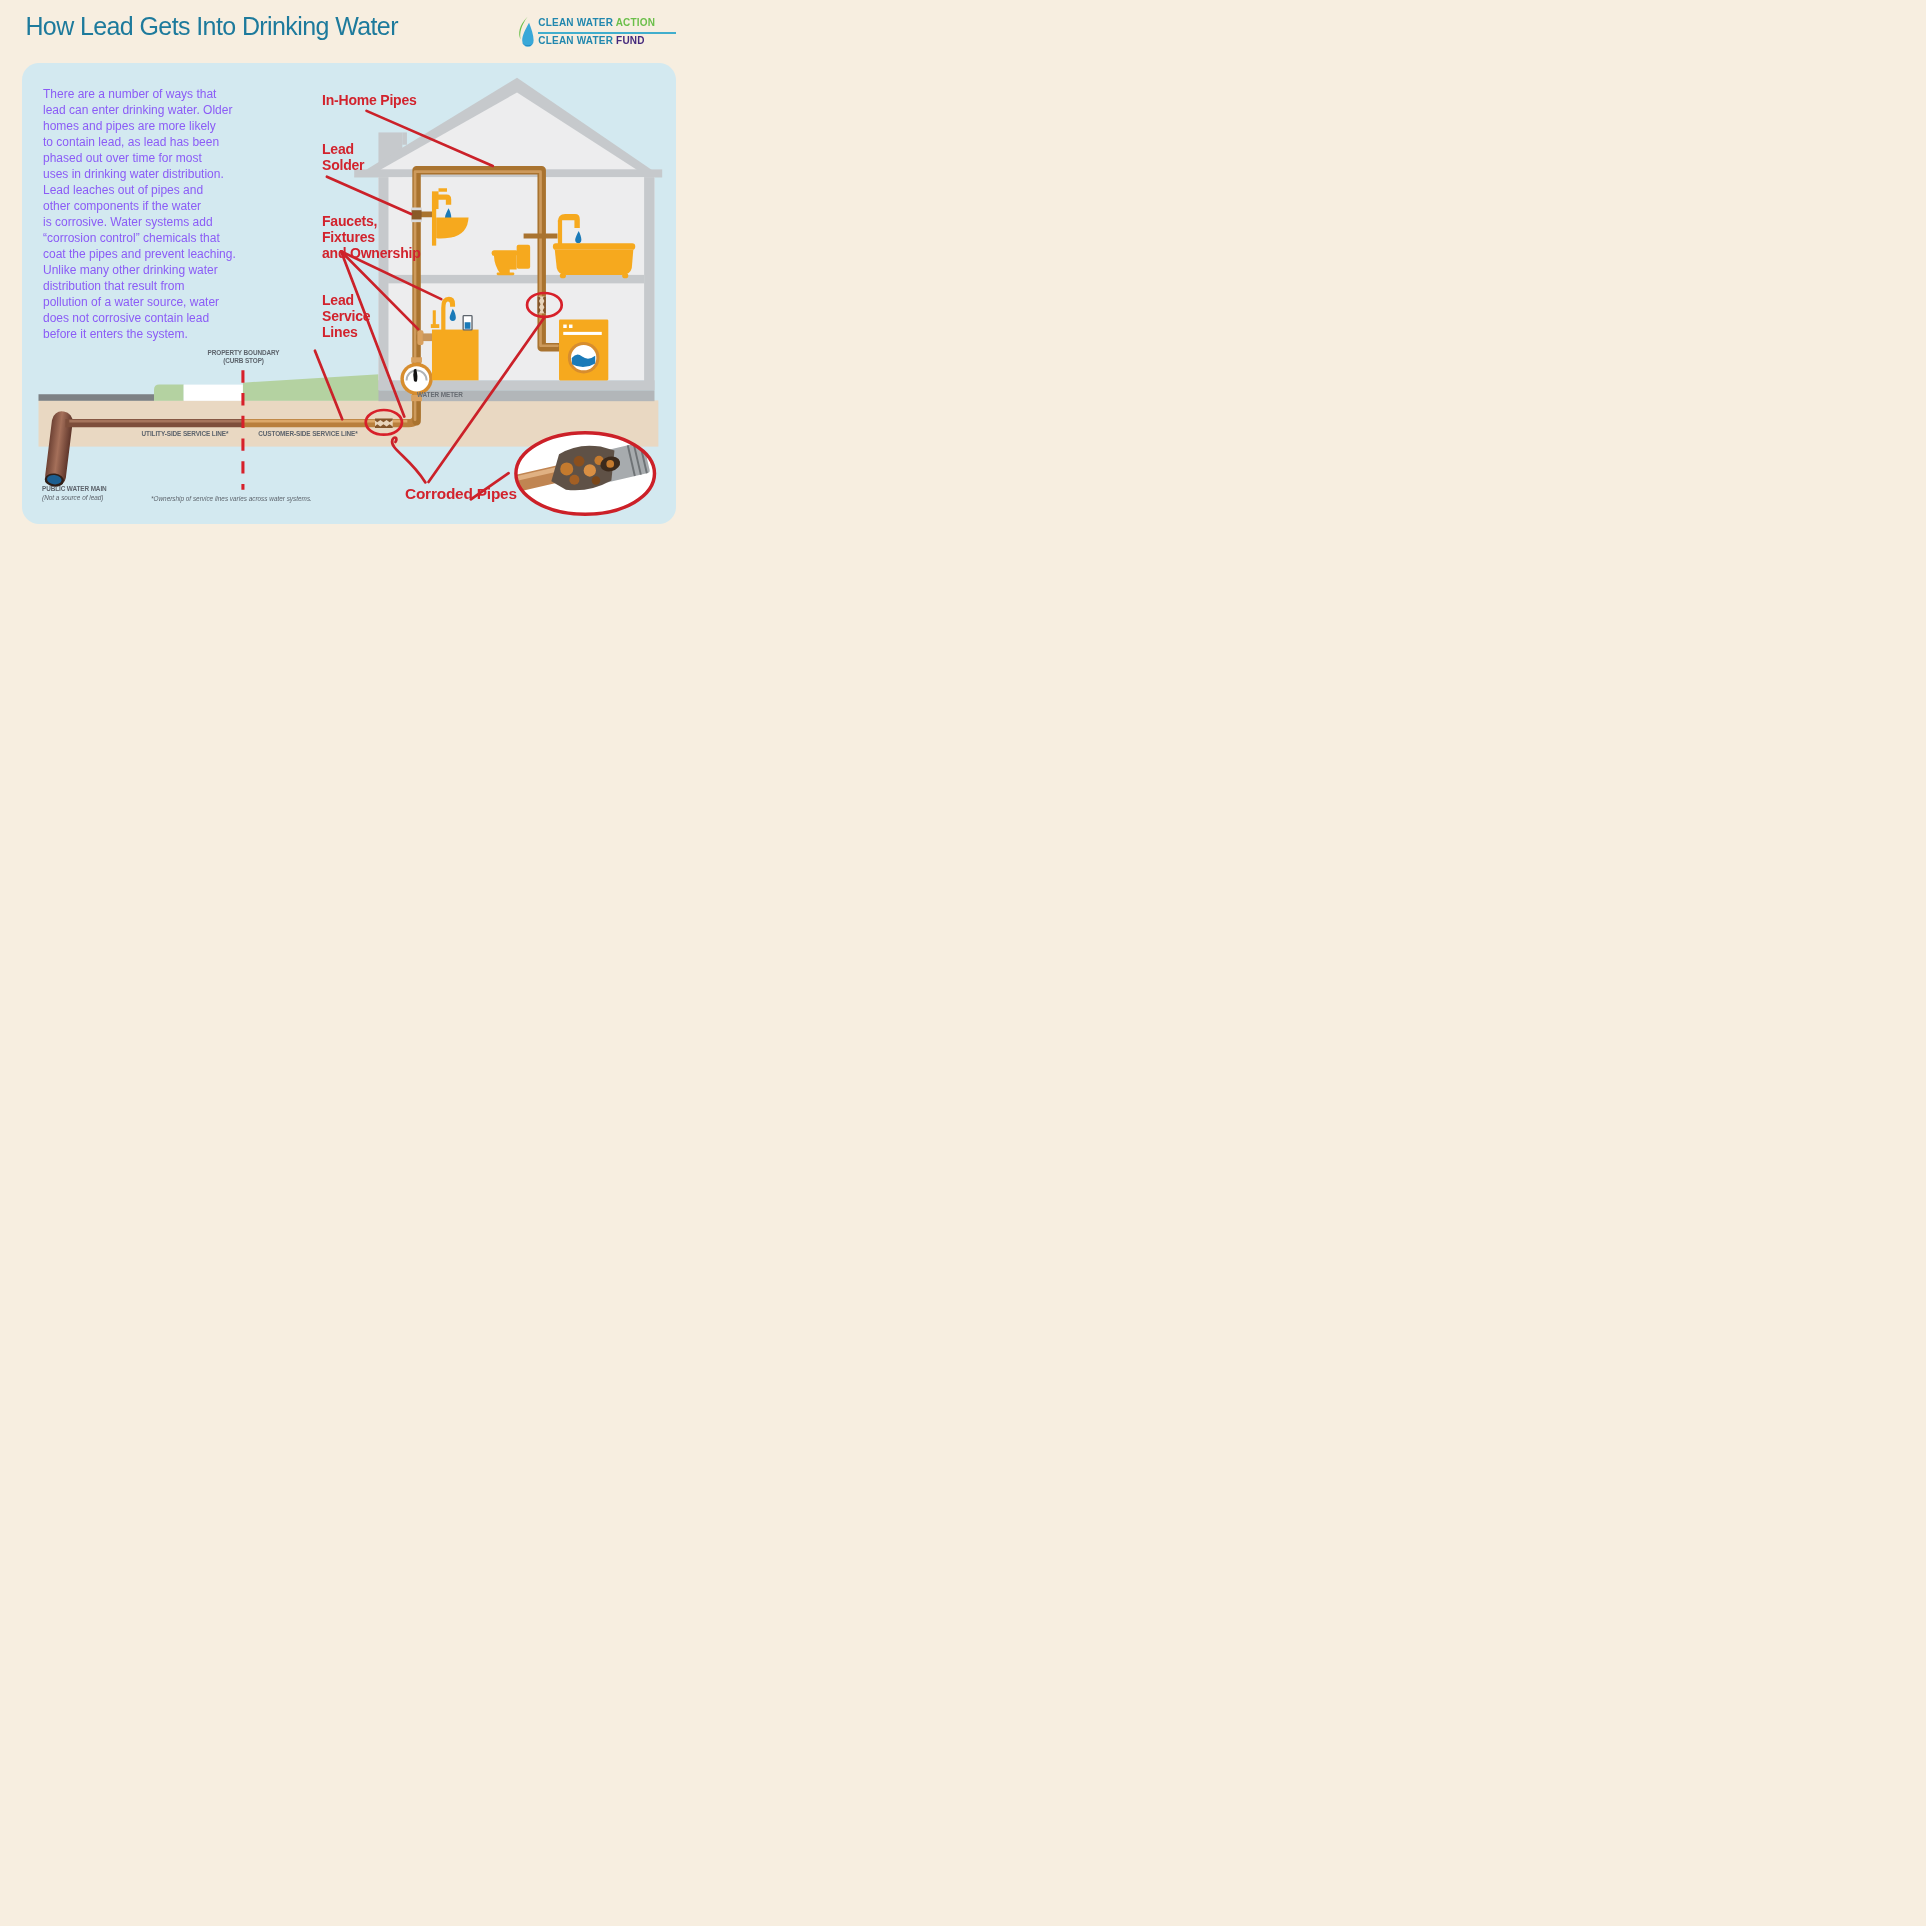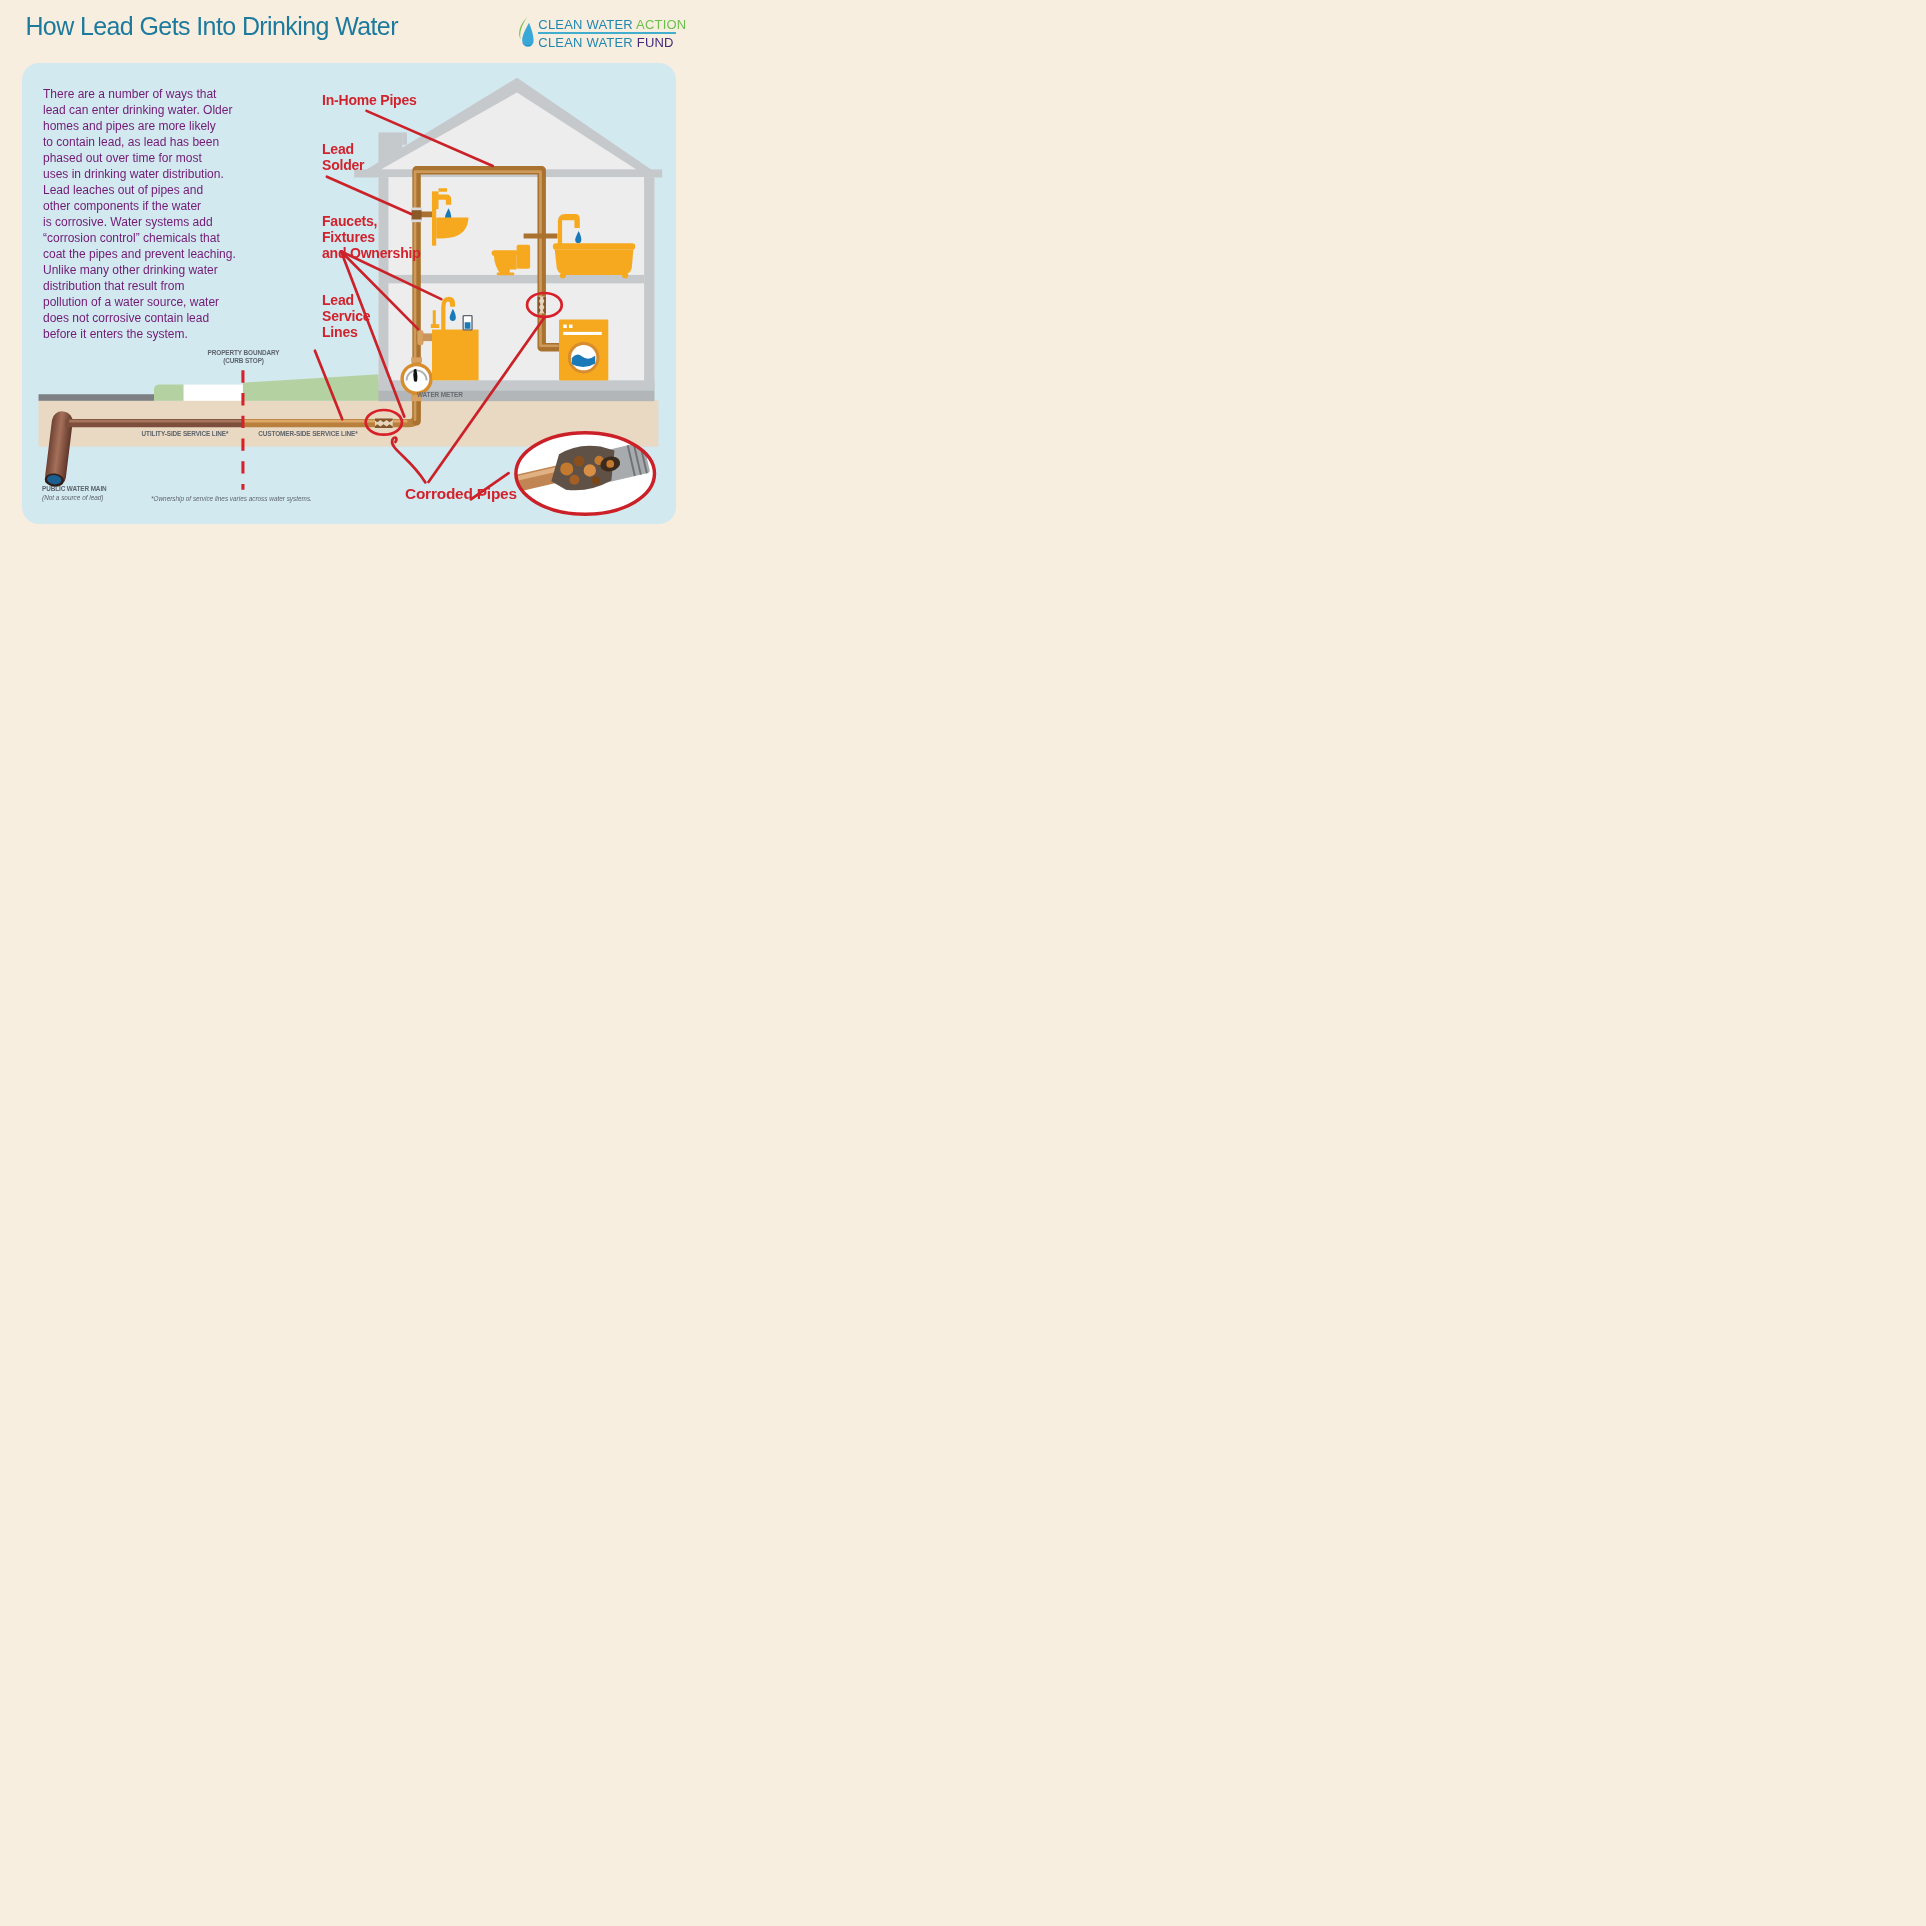--- a/index.html
+++ b/index.html
@@ -1,27 +1,27 @@
 <!DOCTYPE html>
 <html style="font-size:6.2px"><head>
 <meta charset="utf-8">
 <style>
   html,body{margin:0;padding:0;background:#f7eee0;}
   .page{position:relative;width:693px;height:544px;background:#f7eee0;overflow:hidden;
         font-family:"Liberation Sans",sans-serif;}
   .abs{position:absolute;}
   .title{left:25.4px;top:11.6px;font-size:25px;letter-spacing:-0.6px;color:#1d7a9c;font-weight:400;}
   .panel{left:21.6px;top:63px;width:654px;height:461px;background:#d3e9f0;border-radius:17px;}
-  .intro{left:43px;top:86px;color:#701a75;font-size:12px;line-height:16px;white-space:nowrap;}
+  .intro{left:43px;top:86px;color:#8b5cf6;font-size:12px;line-height:16px;white-space:nowrap;}
   .callout{color:#d2232d;font-weight:bold;font-size:14px;line-height:16px;letter-spacing:-0.2px;white-space:nowrap;margin-left:28px;}
   .gcap{color:#5d646c;font-weight:bold;font-size:6.4px;letter-spacing:-0.1px;white-space:nowrap;}
   .gital{color:#5d646c;font-style:italic;font-size:6.4px;white-space:nowrap;}
   .center{text-align:center;}
   .logo{left:516px;top:15.4px;width:162px;}
-  .logo-row{position:absolute;left:22.3px;white-space:nowrap;font-weight:normal;font-size:13px;letter-spacing:0.2px;}
+  .logo-row{position:absolute;left:22.3px;white-space:nowrap;font-weight:bold;font-size:10px;letter-spacing:0.2px;}
   .lg-teal{color:#2187ae;} .lg-green{color:#6bbf4a;} .lg-purple{color:#45297c;}
   .logo-rule{position:absolute;left:22.3px;top:17px;width:138px;height:1.5px;background:#41aecd;}
 </style>
 </head>
 <body>
 
 <div class="page">
 
   <div class="abs title">How Lead Gets Into Drinking Water</div>
 

